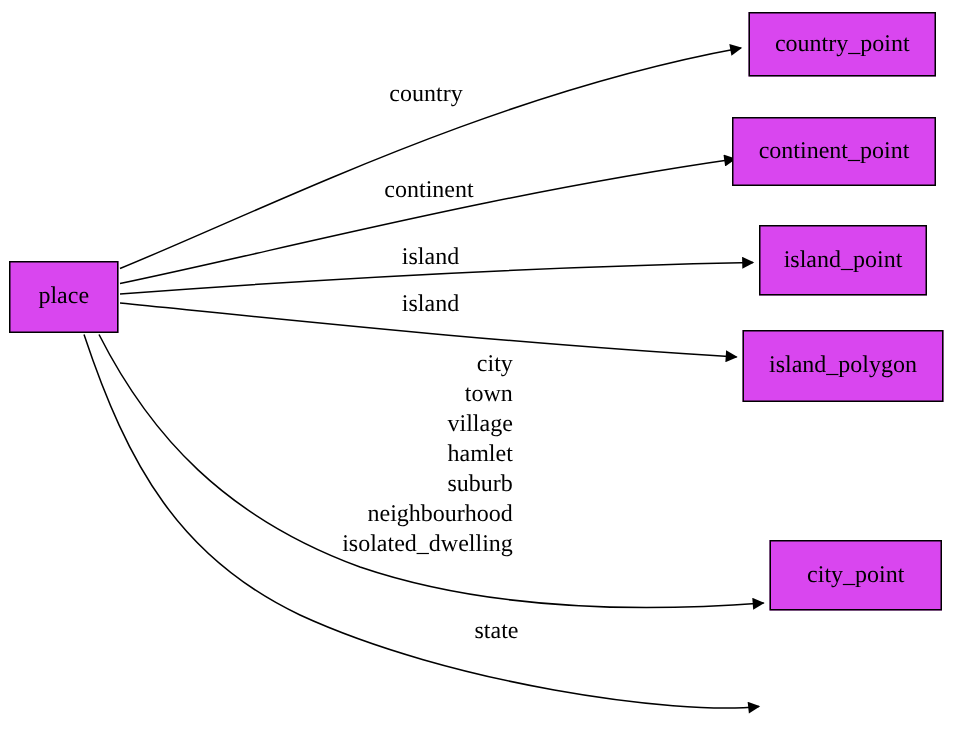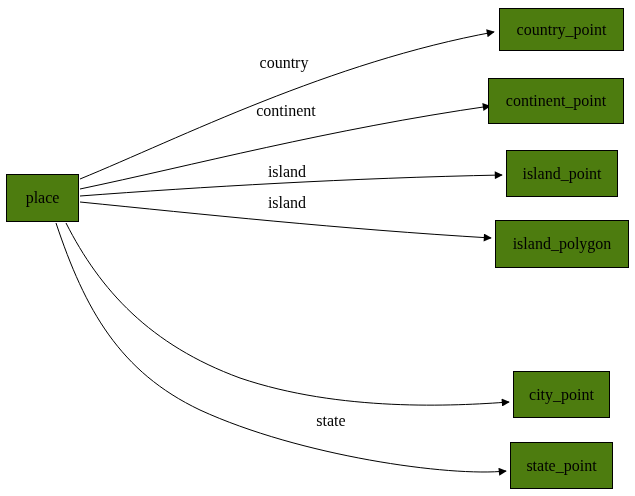--- a/index.html
+++ b/index.html
@@ -25,21 +25,21 @@
   }
   #edge-layer path.edge {
     fill: none;
     stroke: #000000;
     stroke-width: 1;
   }
   .node {
     position: absolute;
     box-sizing: border-box;
     border: 1px solid #000000;
-    background: #4d7c0f;
+    background: #d946ef;
     display: flex;
     align-items: center;
     justify-content: center;
     font-size: 16px;
     line-height: 1;
     white-space: nowrap;
   }
   .edge-label {
     position: absolute;
     transform: translate(-50%, -50%);
@@ -47,25 +47,25 @@
     line-height: 20px;
     text-align: right;
     white-space: pre-line;
   }
   
   .n-place          { left: 6px;   top: 174px; width: 73px;  height: 48px; }
   .n-country-point  { left: 499px; top: 8px;   width: 125px; height: 43px; }
   .n-continent-point{ left: 488px; top: 78px;  width: 136px; height: 46px; }
   .n-island-point   { left: 506px; top: 150px; width: 112px; height: 47px; }
   .n-island-polygon { left: 495px; top: 220px; width: 134px; height: 48px; }
-  .n-city-point     { left: 513px; top: 371px; width: 97px;  height: 47px; }
+  .n-city-point     { left: 513px; top: 360px; width: 115px;  height: 47px; }
   .n-state-point    { left: 510px; top: 442px; width: 103px; height: 47px; }
   
   .l-country   { left: 284px; top: 63px;  }
-  .l-continent { left: 286px; top: 111px; }
+  .l-continent { left: 286px; top: 127px; }
   .l-island1   { left: 287px; top: 172px; }
   .l-island2   { left: 287px; top: 203px; }
   .l-citygroup { left: 285px; top: 303px; }
   .l-state     { left: 286px; top: 421px; margin-left: 45px; }
 </style>
 </head>
 <body>
 
 <div id="canvas">
 
@@ -94,23 +94,27 @@
   </div>
   <div class="node n-island-point">
     <span>island_point</span>
   </div>
   <div class="node n-island-polygon">
     <span>island_polygon</span>
   </div>
   <div class="node n-city-point">
     <span>city_point</span>
   </div>
-  <div class="node n-state-point">
-    <span>state_point</span>
-  </div>
 
   <div class="edge-label l-country">country</div>
   <div class="edge-label l-continent">continent</div>
   <div class="edge-label l-island1">island</div>
   <div class="edge-label l-island2">island</div>
+  <div class="edge-label l-citygroup">city
+town
+village
+hamlet
+suburb
+neighbourhood
+isolated_dwelling</div>
   <div class="edge-label l-state">state</div>
 
 </div>
 
 </body></html>

